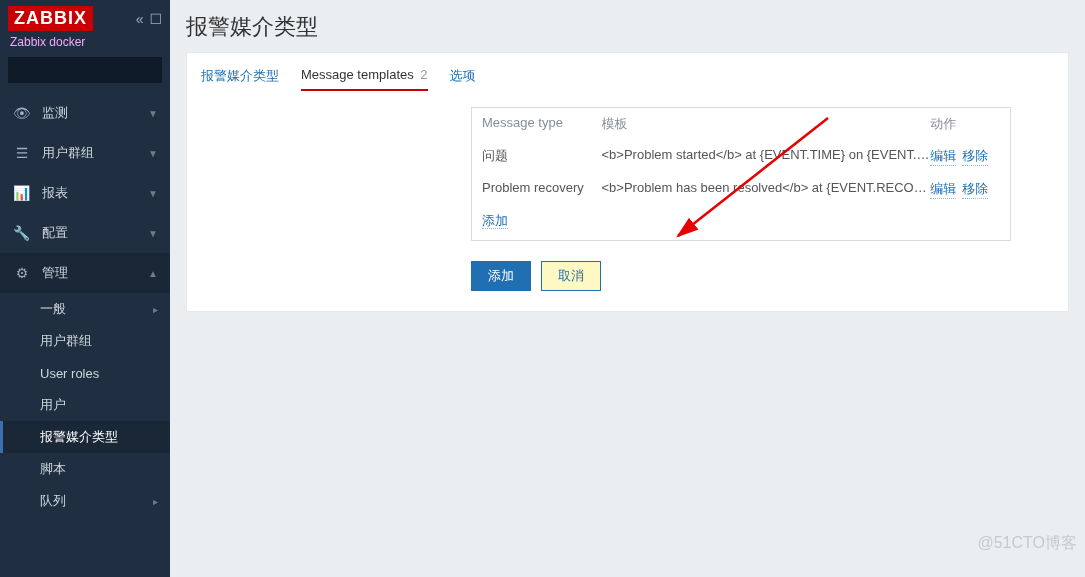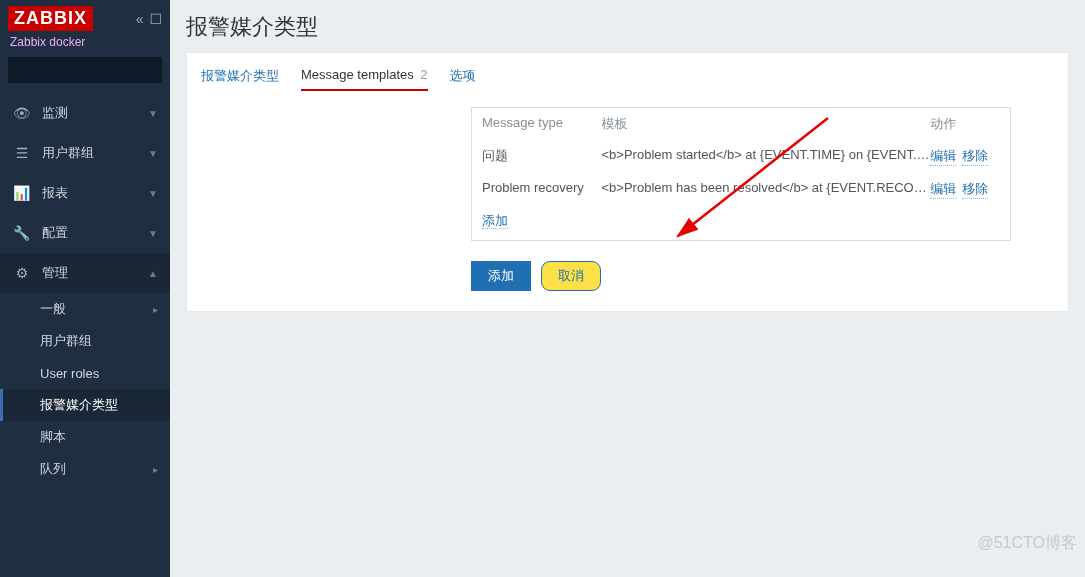--- a/index.html
+++ b/index.html
@@ -42,21 +42,21 @@
   .tbl .hdr { color: #878f97; }
   .c-type { width: 120px; }
   .c-tpl  { width: 330px; white-space: nowrap; overflow: hidden; text-overflow: ellipsis; }
   .c-act  { width: 70px; display: flex; gap: 6px; }
   .link { color: #1f6fb2; border-bottom: 1px dotted #8fb7d7; cursor: pointer; }
   .addlink-row { padding: 6px 10px 10px 10px; }
 
   .btns { margin-top: 20px; display: flex; gap: 10px; }
   .btn { font-size: 13px; padding: 5px 16px; border: 1px solid #1f6fb2; cursor: pointer; }
   .btn.primary { background: #1f6fb2; color: #fff; }
-  .btn.secondary { background: #fde047; color: #1f6fb2; border-radius: 9px; }
+  .btn.secondary { background: #fef9c3; color: #1f6fb2; }
 
   
   .arrow { position: absolute; left: 488px; top: 108px; pointer-events: none; }
 
   .watermark { position: absolute; right: 8px; bottom: 23px; color: #c7cacc; font-size: 16px; }
 </style>
 </head>
 <body>
 
 <div class="sidebar">
@@ -104,20 +104,23 @@
   <ul class="subnav">
     <li class="haschev">
       <span>一般</span>
       <span class="chev">▸</span>
     </li>
     <li>
         <span>用户群组</span>
       </li>
     <li>
         <span>User roles</span>
+      </li>
+    <li>
+        <span>用户</span>
       </li>
     <li class="sel">
         <span>报警媒介类型</span>
       </li>
     <li>
         <span>脚本</span>
       </li>
     <li class="haschev">
       <span>队列</span>
       <span class="chev">▸</span>

